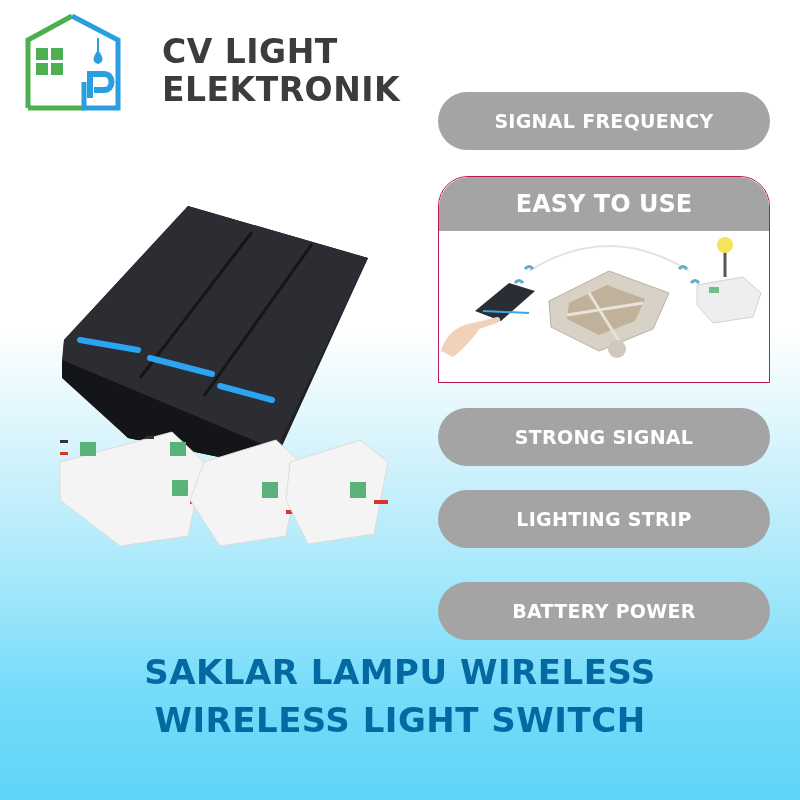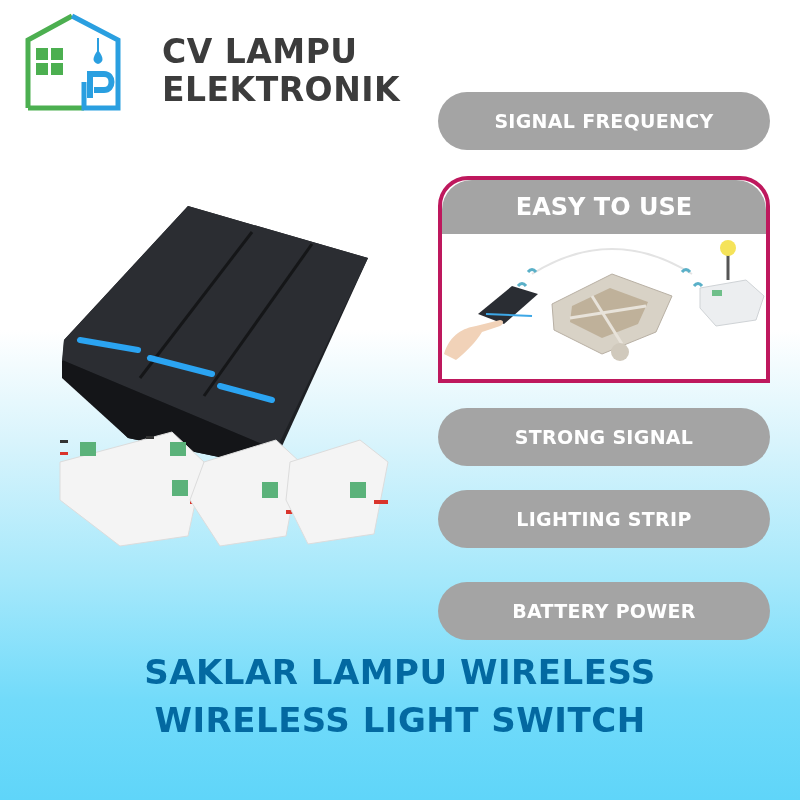--- a/index.html
+++ b/index.html
@@ -17,21 +17,21 @@
 
   .pill {
     position: absolute; left: 438px; width: 332px; height: 58px;
     background: #a4a4a4; border-radius: 30px;
     color: #ffffff; font-family: "DejaVu Sans", sans-serif; font-weight: bold;
     font-size: 19px; display: flex; align-items: center; justify-content: center;
     letter-spacing: 0.3px; white-space: nowrap;
   }
   .card {
     position: absolute; left: 438px; top: 176px; width: 332px; height: 207px;
-    background: #ffffff; border: 4px solid #be185d; border-radius: 30px 30px 0 0; overflow: hidden;
+    background: #ffffff; border: 1px solid #be185d; border-radius: 30px 30px 0 0; overflow: hidden;
   }
   .card-head {
     height: 54px; background: #a4a4a4; color: #fff; font-weight: bold; font-size: 24px;
     display: flex; align-items: center; justify-content: center; border-radius: 30px 30px 0 0;
   }
   .card-illu { position: relative; height: 153px; }
 
   .product { position: absolute; left: 40px; top: 200px; width: 380px; height: 370px; }
 
   .title-line {
@@ -51,21 +51,21 @@
     <line x1="6" y1="96" x2="62" y2="96" stroke="#4caf50" stroke-width="5"></line>
     <polyline points="50,4 96,28 96,96 62,96 62,70" fill="none" stroke="#2a9fe0" stroke-width="5"></polyline>
     <rect x="14" y="36" width="12" height="12" fill="#4caf50"></rect>
     <rect x="29" y="36" width="12" height="12" fill="#4caf50"></rect>
     <rect x="14" y="51" width="12" height="12" fill="#4caf50"></rect>
     <rect x="29" y="51" width="12" height="12" fill="#4caf50"></rect>
     <line x1="76" y1="26" x2="76" y2="40" stroke="#2a9fe0" stroke-width="2"></line>
     <path d="M76 38 C70 46 70 50 76 52 C82 50 82 46 76 38 Z" fill="#2a9fe0"></path>
     <path d="M68 86 V62 H82 C92 62 92 78 82 78 H72" fill="none" stroke="#2a9fe0" stroke-width="6"></path>
   </svg>
-  <div class="brand-line l1">CV LAMPU</div>
+  <div class="brand-line l1">CV LIGHT</div>
   <div class="brand-line l2">ELEKTRONIK</div>
 </div>
 
 <div class="pill" style="top:92px;">SIGNAL FREQUENCY</div>
 
 <div class="card">
   <div class="card-head">EASY TO USE</div>
   <div class="card-illu">
     <svg width="332" height="153" viewBox="0 0 332 153">
       <path d="M90 40 Q170 -10 250 40" fill="none" stroke="#e3e3e3" stroke-width="2"></path>

